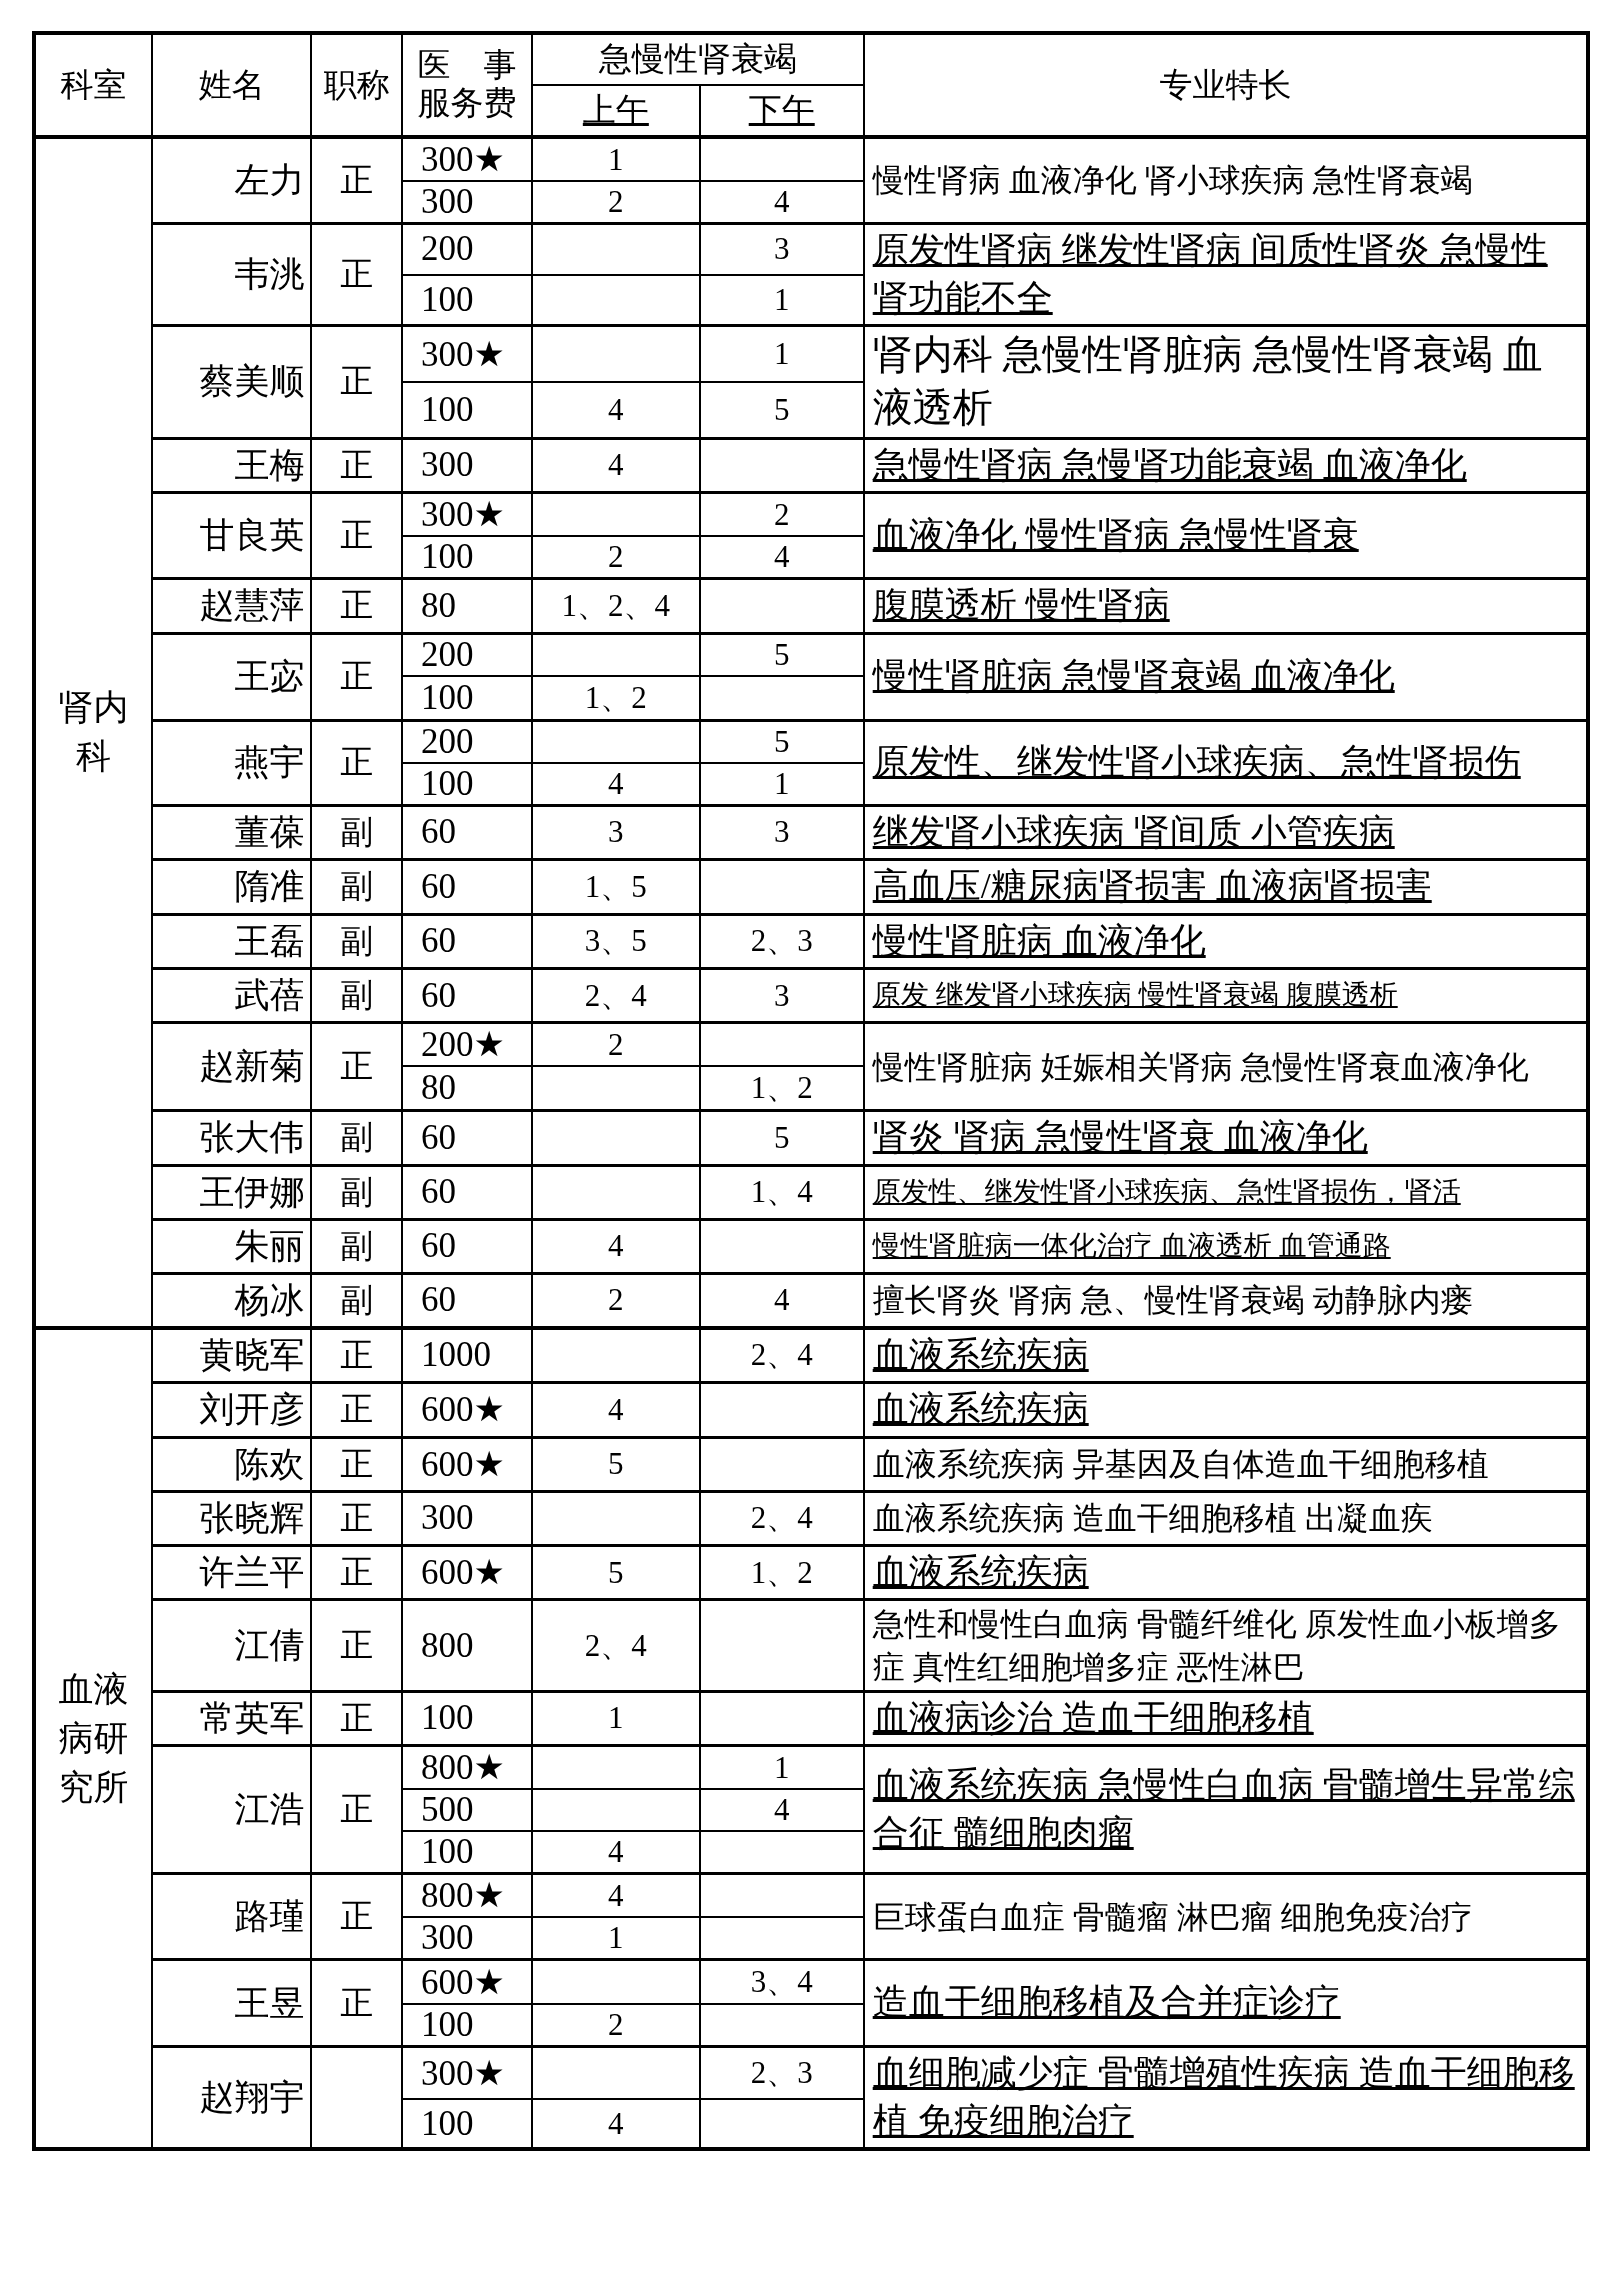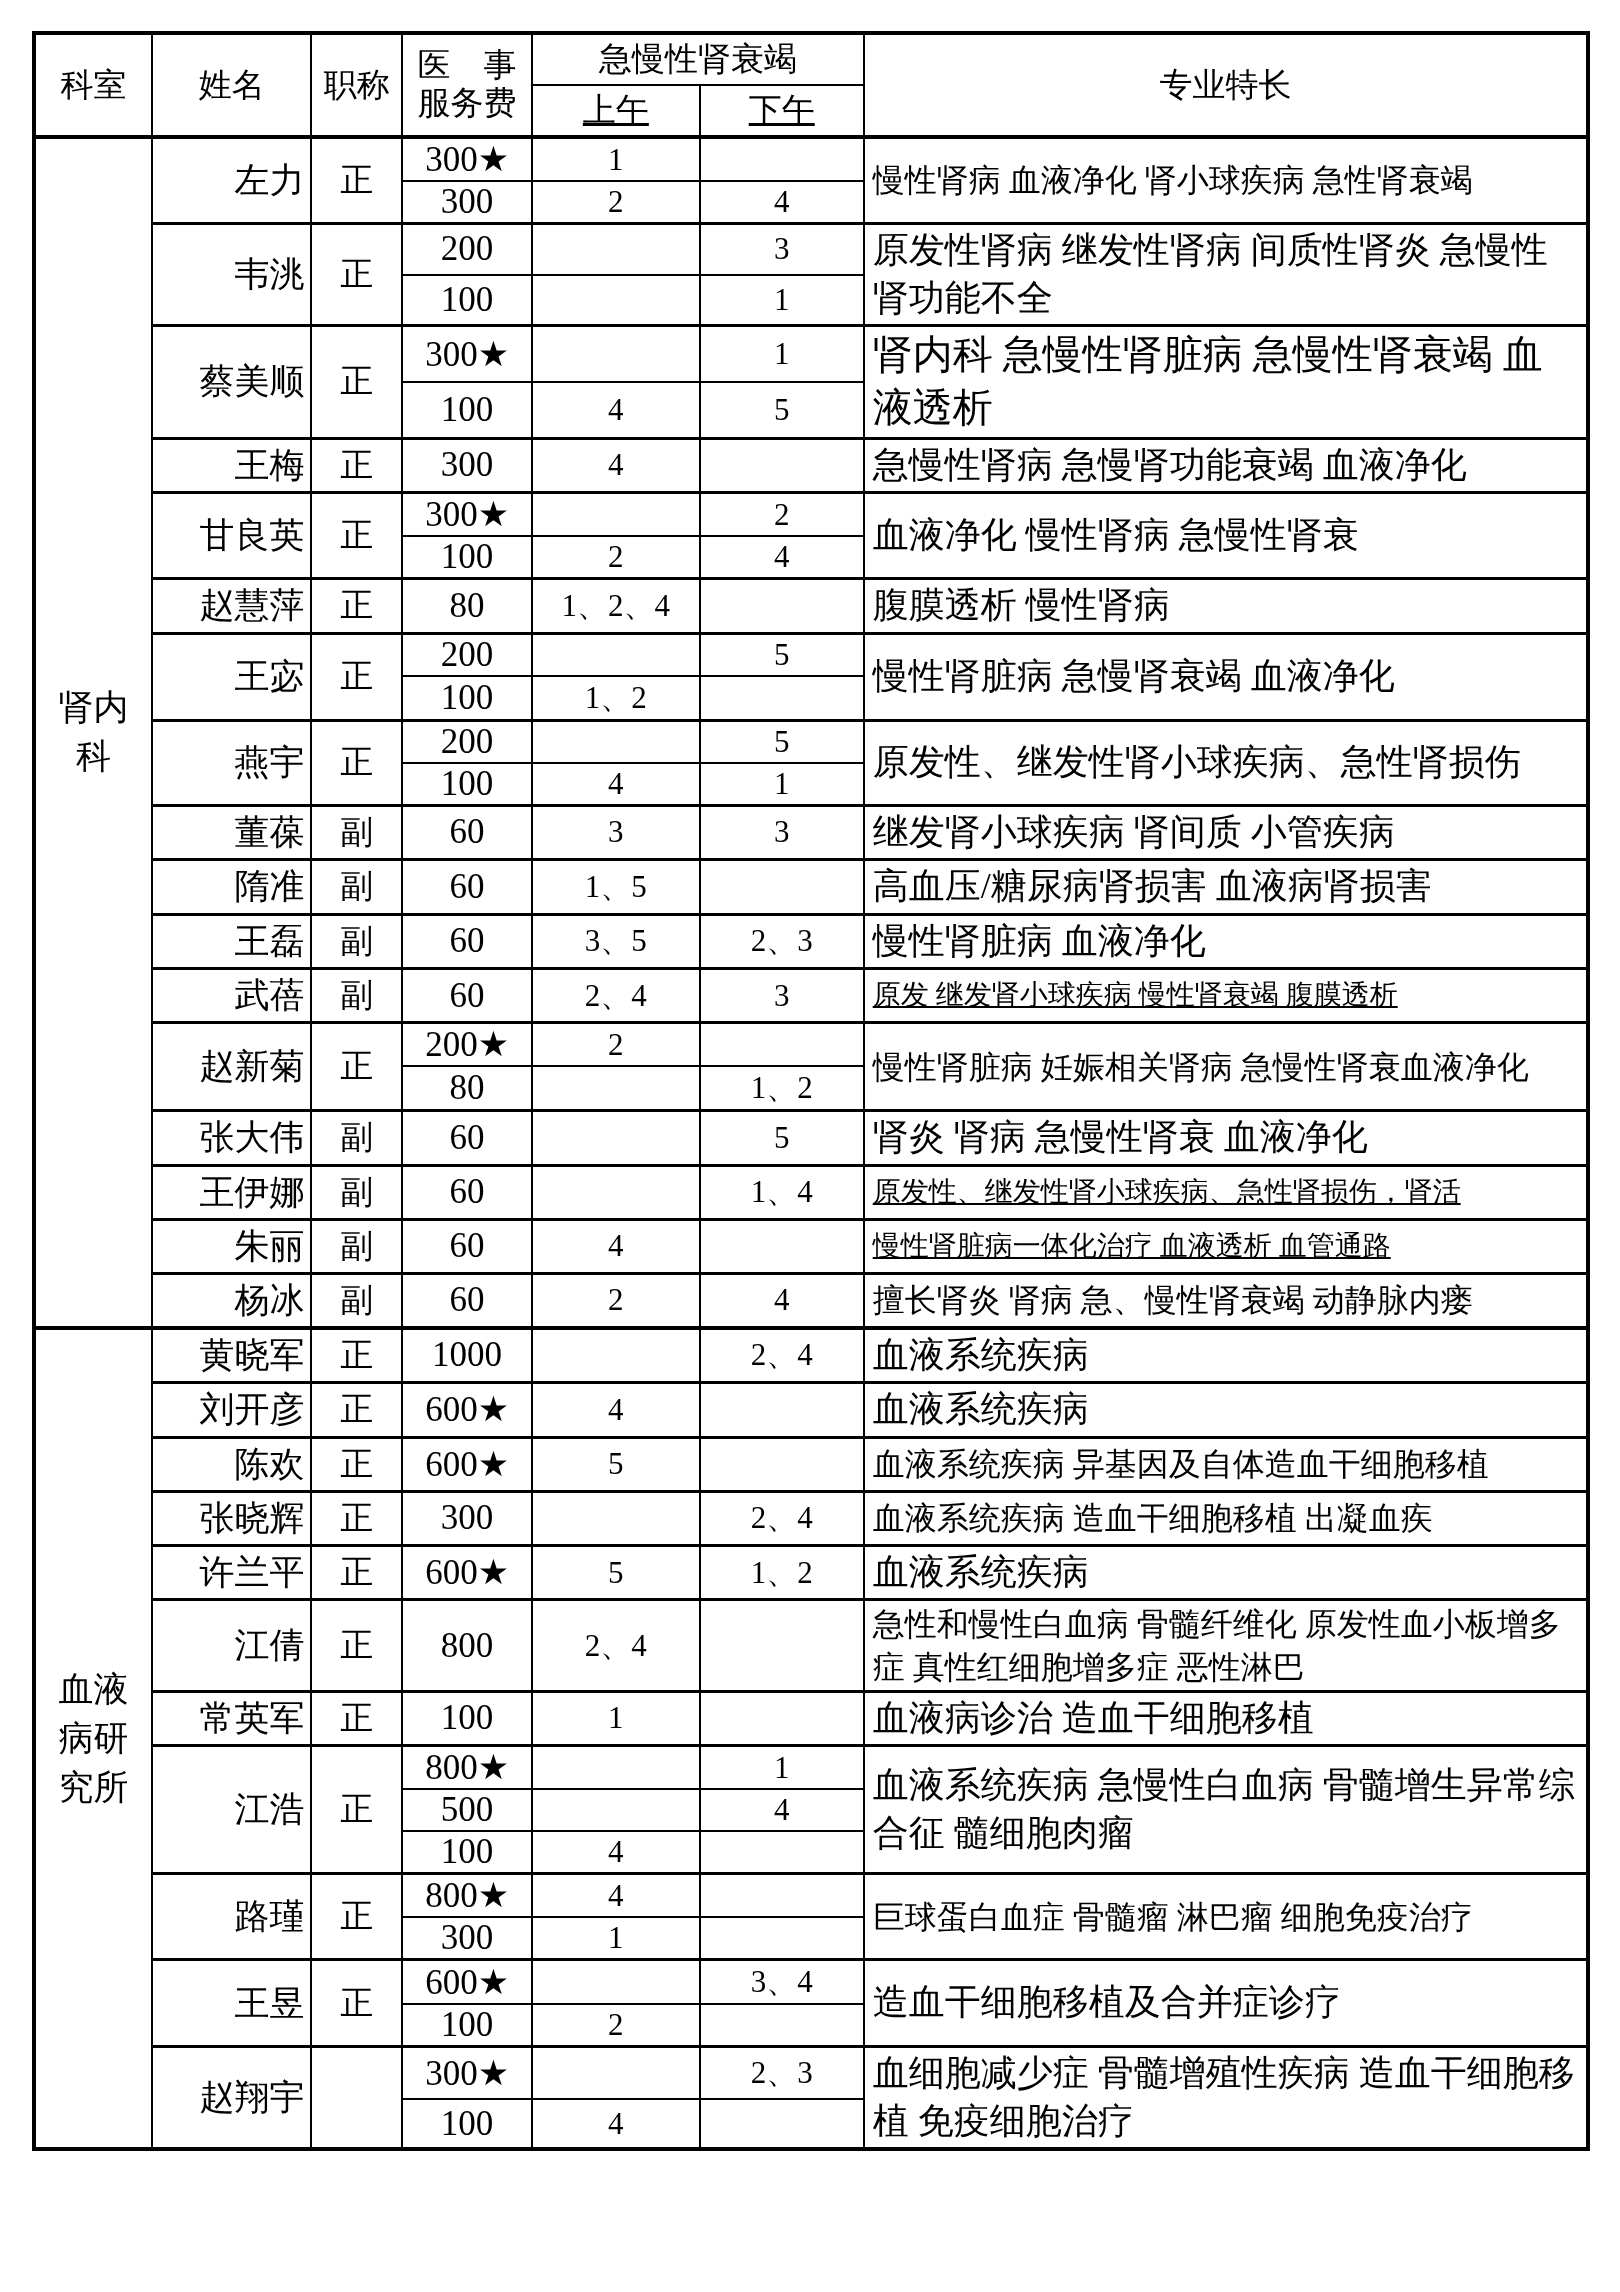--- a/index.html
+++ b/index.html
@@ -19,25 +19,25 @@
     overflow:hidden;
   }
   thead th { font-size:33px; text-align:center; height:37px; }
   th.fee-h { white-space:pre-line; line-height:1.15; }
   td.dept {
     text-align:center; font-size:35px; line-height:1.4;
   }
   td.dept span { display:inline-block; width:76px; word-break:break-all; text-align:center; }
   td.dname { text-align:right; font-size:35px; }
   td.dtitle { text-align:center; font-size:33px; }
-  td.fee { text-align:center; font-size:35px; padding:0 11px; }
+  td.fee { text-align:left; font-size:35px; padding:0 18px; }
   td.ampm { text-align:center; font-size:31px; padding:0 2px; }
   td.spec { text-align:left; padding:2px 7.8px; line-height:1.32; }
   .sp-xl { font-size:40px; }
-  .sp-l  { font-size:36px; }
+  .sp-l  { font-size:36px;text-decoration:underline; }
   .sp-m  { font-size:32px; }
   .sp-s  { font-size:28px;text-decoration:underline; }
   tr.doc-start > td { border-top-width:3.9px; }
   tr.dept-start > td { border-top-width:4.9px; }
   thead tr.sub th { border-bottom-width:3.9px;text-decoration:underline; }
 </style>
 </head>
 <body>
 
 <table class="sched">

